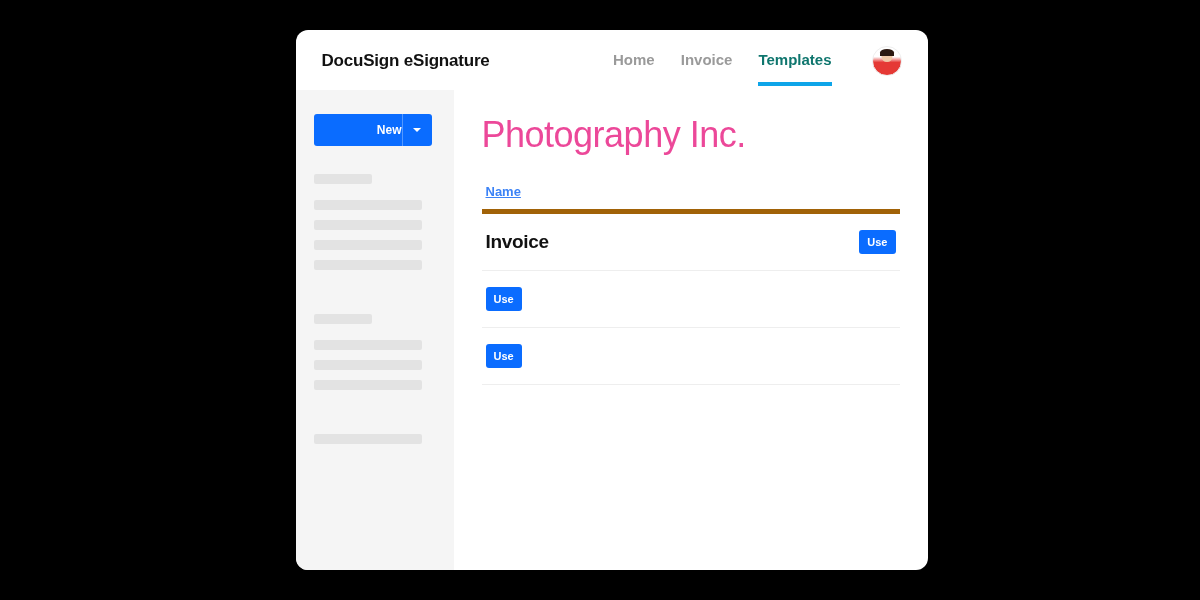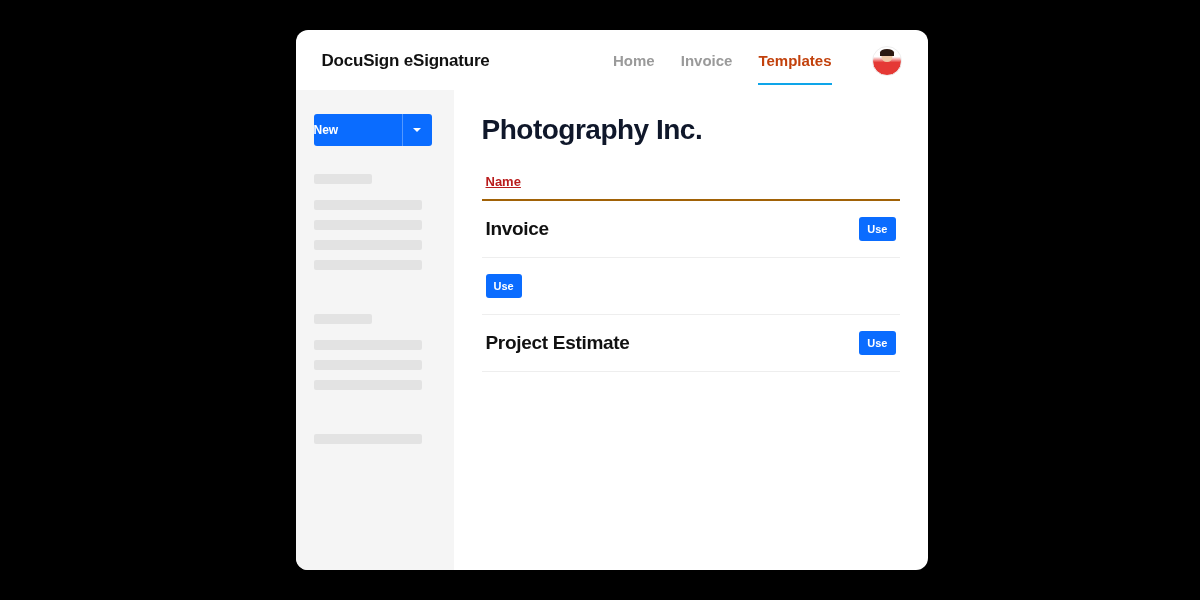--- a/index.html
+++ b/index.html
@@ -47,22 +47,22 @@
     .nav-item {
       font-size: 15px;
       font-weight: 600;
       color: #9a9a9a;
       cursor: pointer;
       padding-bottom: 14px;
       margin-bottom: -14px;
       border-bottom: 2px solid transparent;
     }
     .nav-item.active {
-      color: #c2410c;
-      border-bottom: 2px solid #0ea5e9;
+      color: #0f766e;
+      border-bottom: 4px solid #0ea5e9;
     }
     .avatar {
       width: 30px;
       height: 30px;
       border-radius: 50%;
       background: linear-gradient(180deg, #fff 0%, #fff 35%, #e53935 55%, #e53935 100%);
       position: relative;
       overflow: hidden;
       border: 1px solid #eee;
     }
@@ -109,21 +109,21 @@
       height: 32px;
       display: flex;
       align-items: center;
       cursor: pointer;
       overflow: hidden;
       margin-bottom: 18px;
       width: 118px;
     }
     .new-btn-label {
       flex: 1;
-      text-align: left;
+      text-align: right;
       font-size: 12px;
       font-weight: 600;
     }
     .new-btn-caret {
       width: 30px;
       height: 100%;
       border-left: 1px solid rgba(255,255,255,0.3);
       display: flex;
       align-items: center;
       justify-content: center;
@@ -142,32 +142,32 @@
     }
     .sk-short { width: 58px; margin-bottom: 6px;}
     .sk-long { width: 108px; }
     .sk-gap { height: 24px; background: transparent; }
     .main {
       flex: 1;
       padding: 24px 28px;
       overflow: auto;
     }
     .page-title {
-      font-size: 28px;
-      font-weight: 700;
-      color: #0f172a;
+      font-size: 36px;
+      font-weight: 400;
+      color: #ec4899;
       letter-spacing: -0.5px;
       margin-bottom: 20px;
     }
     .col-header {
       font-size: 13px;
-      color: #b91c1c;
+      color: #3b82f6;
       font-weight: 600;
       padding: 8px 4px 10px 4px;
-      border-bottom: 2px solid #a16207;
+      border-bottom: 5px solid #a16207;
       text-decoration: underline;
     }
     .row {
       display: flex;
       align-items: center;
       justify-content: space-between;
       padding: 16px 4px;
       border-bottom: 1px solid #eee;
     }
     .row-name {
@@ -233,21 +233,20 @@
       <div class="row">
         <div class="row-name">Invoice</div>
         <button class="use-btn">Use</button>
       </div>
 
       <div class="row">
         <button class="use-btn">Use</button>
       </div>
 
       <div class="row">
-        <div class="row-name">Project Estimate</div>
         <button class="use-btn">Use</button>
       </div>
 
     </div>
 
   </div>
 
 </div>
 
 </body></html>

